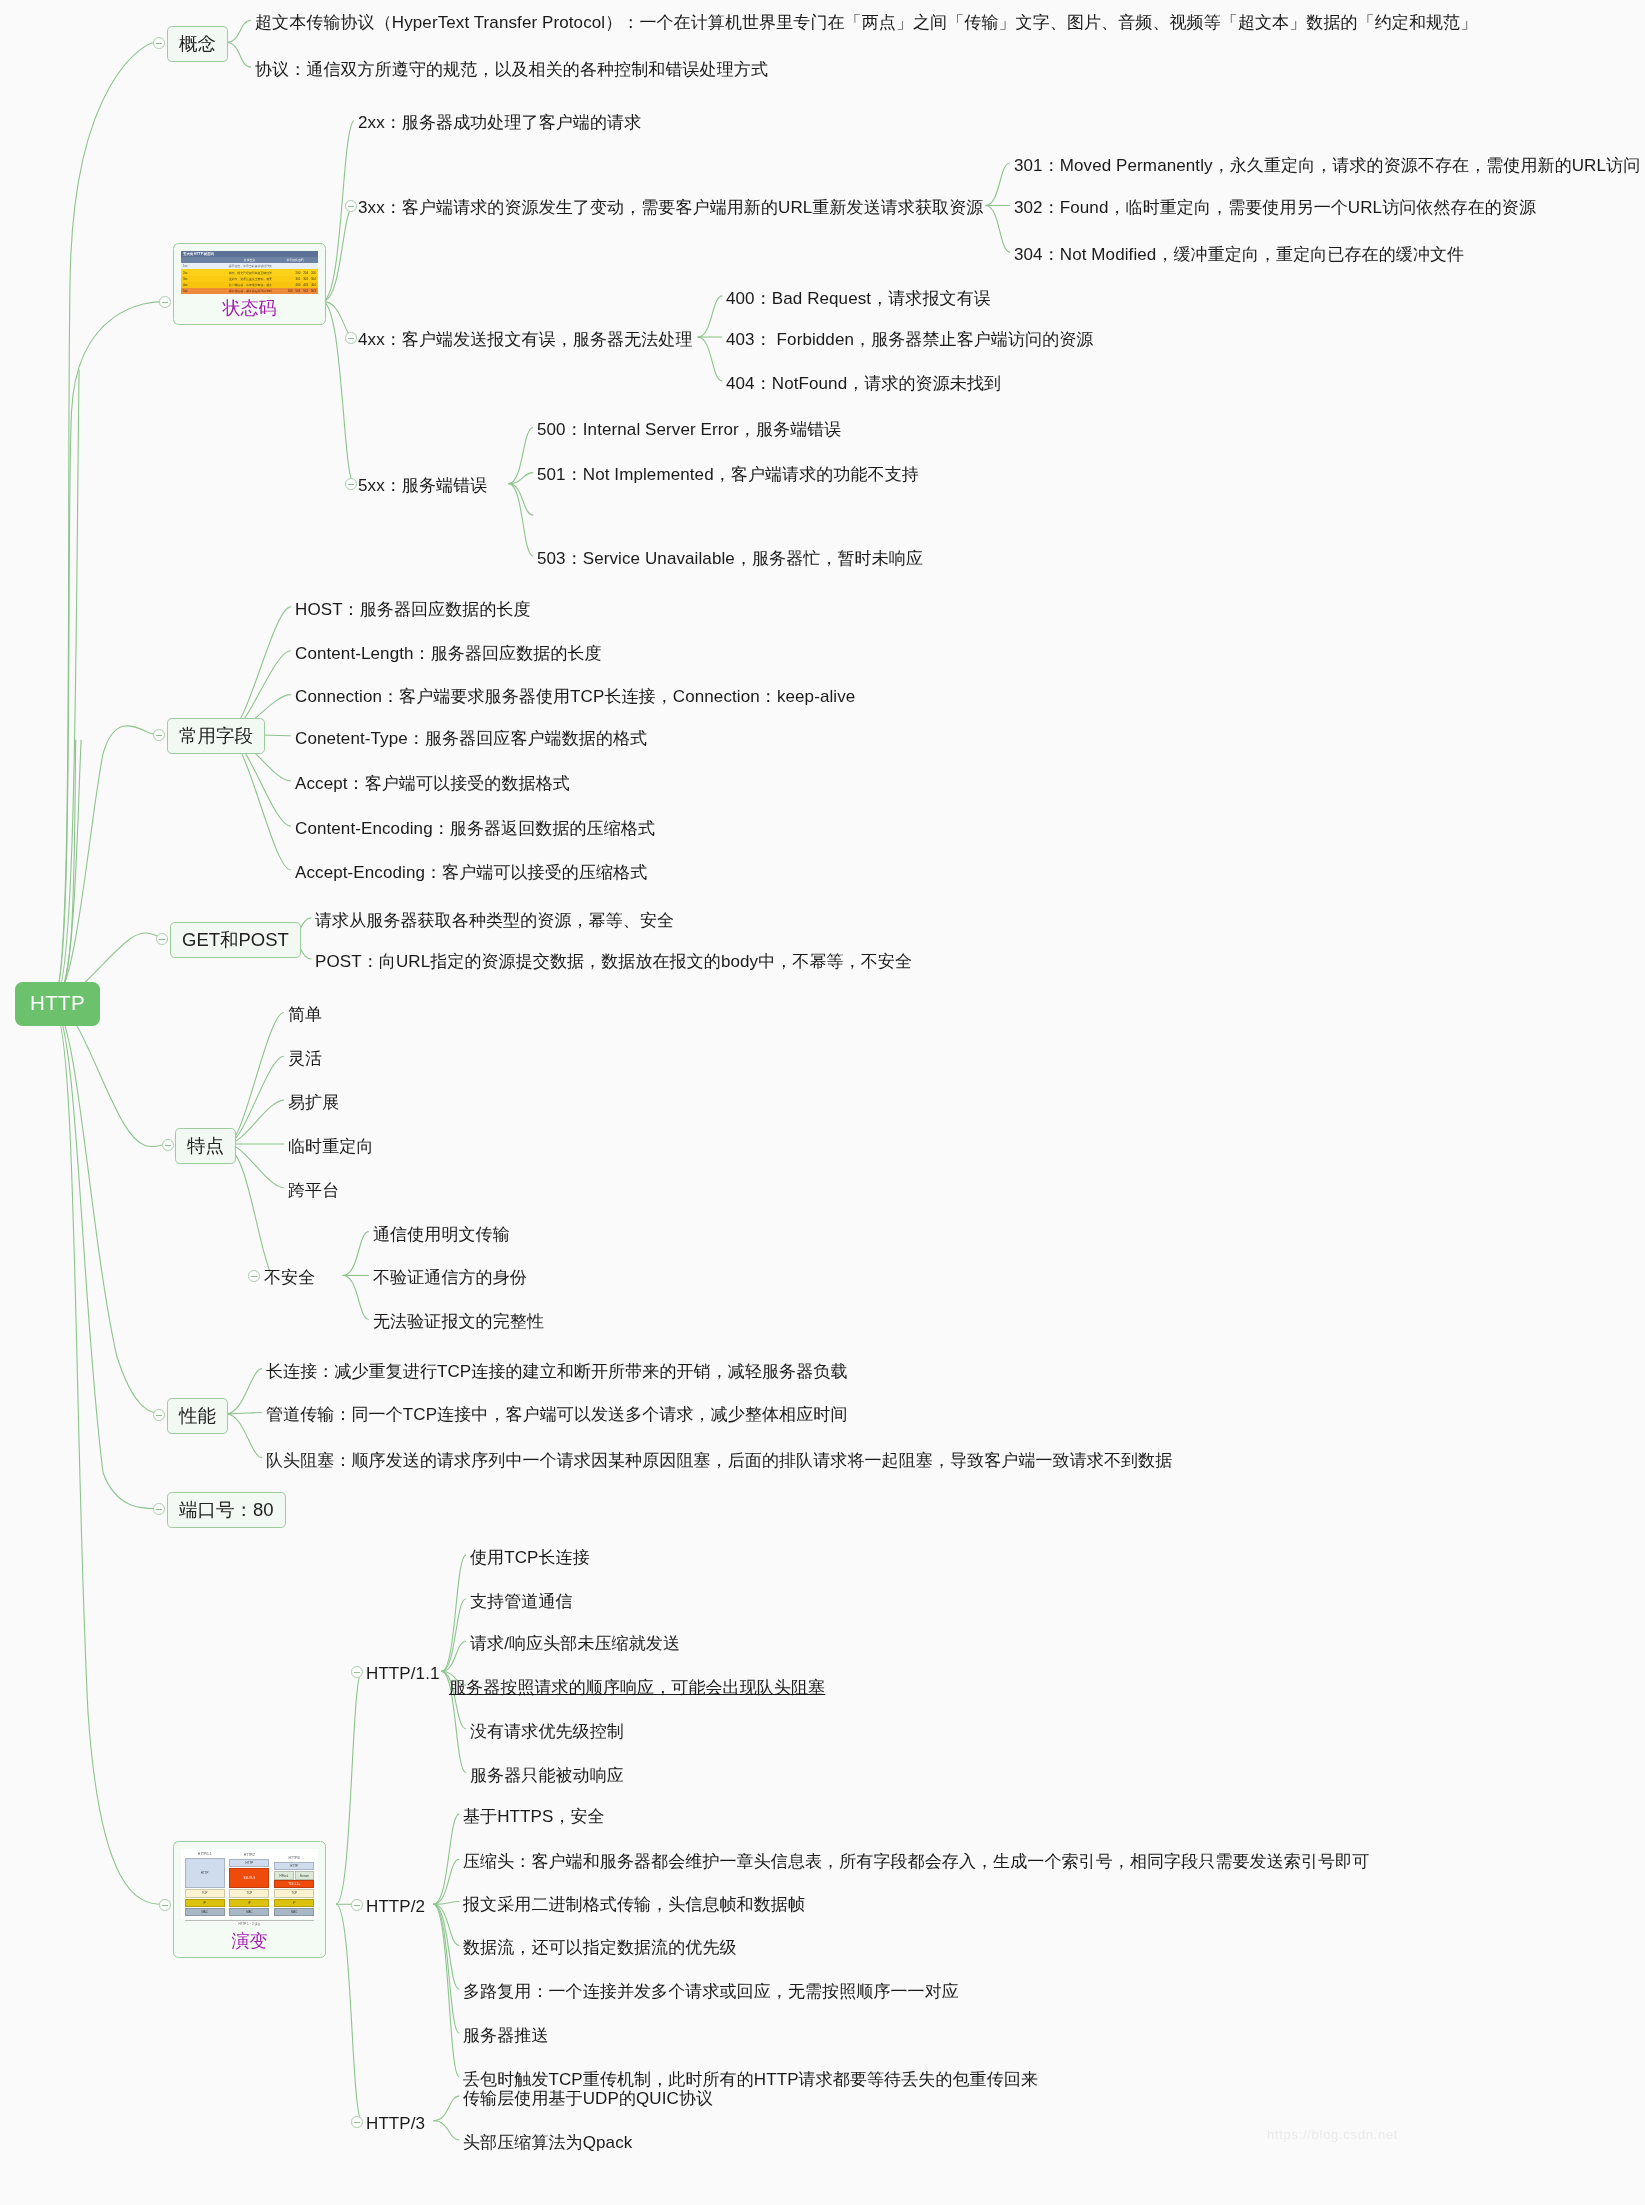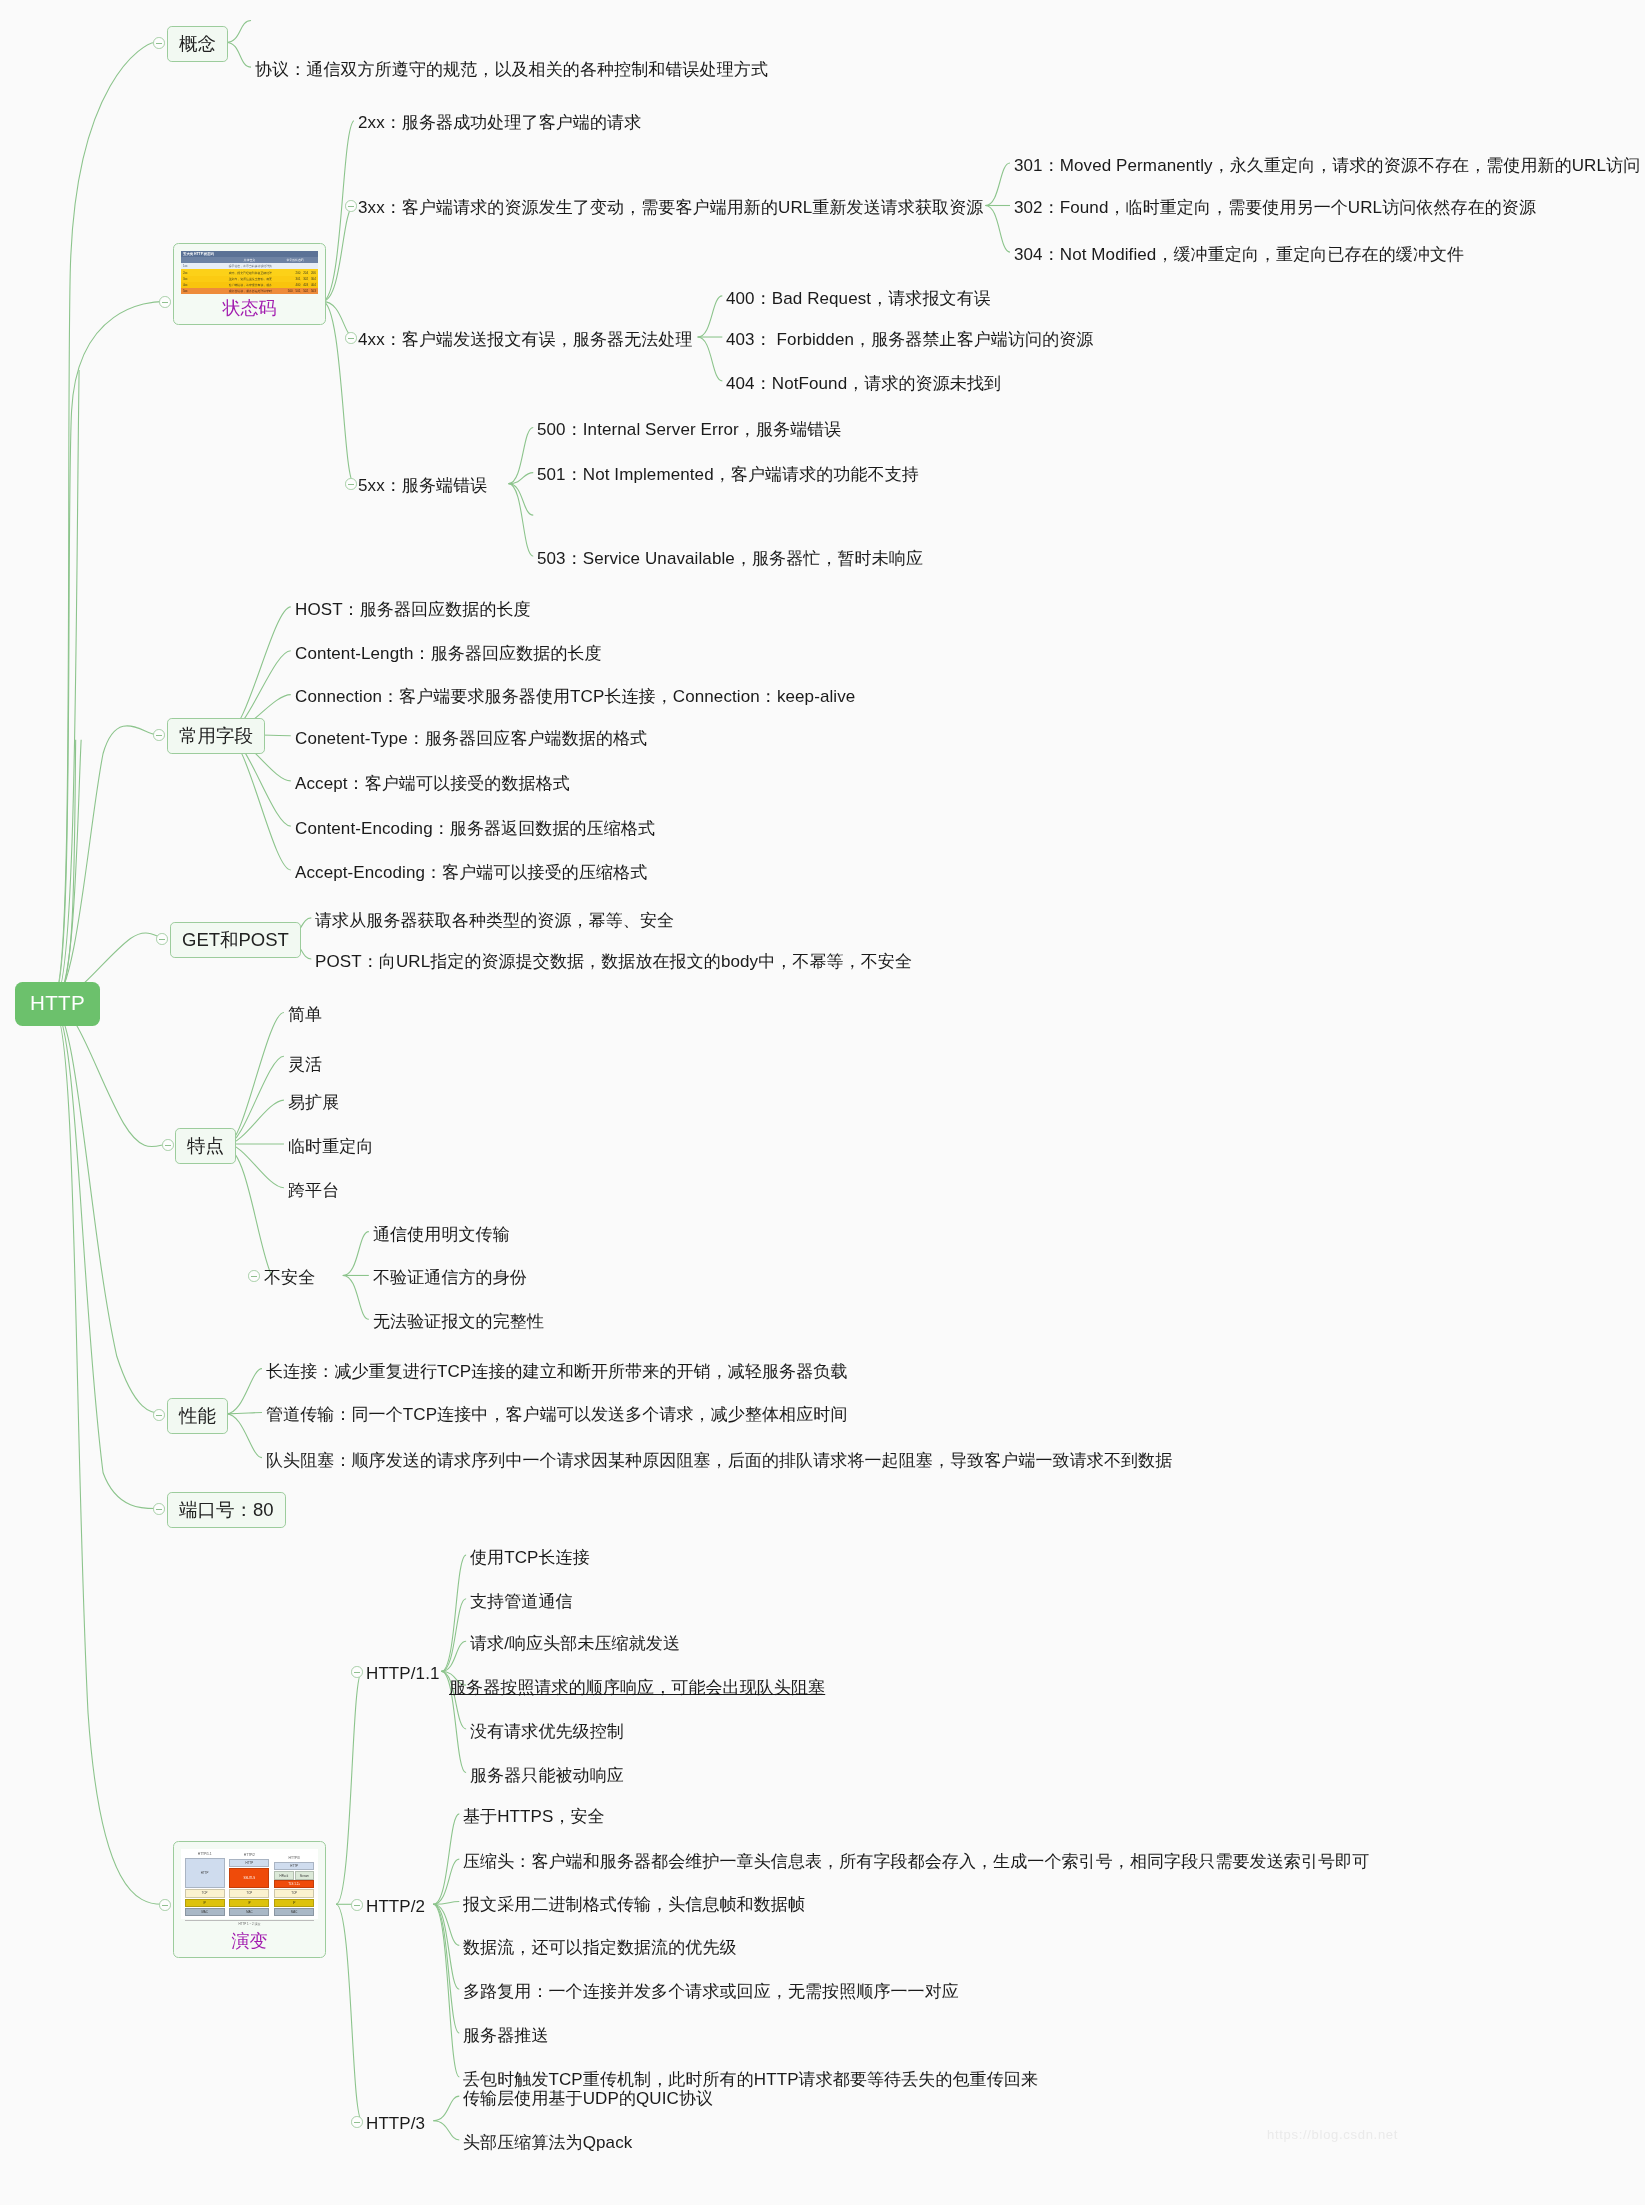--- a/index.html
+++ b/index.html
@@ -293,20 +293,23 @@
     <path d="M632,3096 C656,3096 654,3124 670,3124"></path>
   </svg>
 
   <div class="node boxed root" style="left:15px; top:982px;">
     <span>HTTP</span>
   </div>
 
   <div class="toggle" style="left:153px; top:37px;"></div>
   <div class="node boxed" style="left:167px; top:26px;">
     <span>概念</span>
+  </div>
+  <div class="node leaf" style="left:255px; top:12.3px;">
+    <span>超文本传输协议（HyperText Transfer Protocol）：一个在计算机世界里专门在「两点」之间「传输」文字、图片、音频、视频等「超文本」数据的「约定和规范」</span>
   </div>
   <div class="node leaf" style="left:255px; top:59px;">
     <span>协议：通信双方所遵守的规范，以及相关的各种控制和错误处理方式</span>
   </div>
 
   <div class="toggle" style="left:159px; top:296px;"></div>
   <div class="img-node" style="left:173px; top:243px; width:153px;">
     <table class="sc-table">
       <tbody>
           <tr>
@@ -430,21 +433,21 @@
     <span>POST：向URL指定的资源提交数据，数据放在报文的body中，不幂等，不安全</span>
   </div>
 
   <div class="toggle" style="left:162px; top:1139px;"></div>
   <div class="node boxed" style="left:175px; top:1128px;">
     <span>特点</span>
   </div>
   <div class="node leaf" style="left:288px; top:1004px;">
     <span>简单</span>
   </div>
-  <div class="node leaf" style="left:288px; top:1048px;margin-top:6px;">
+  <div class="node leaf" style="left:288px; top:1048px;">
     <span>灵活</span>
   </div>
   <div class="node leaf" style="left:288px; top:1092px;">
     <span>易扩展</span>
   </div>
   <div class="node leaf" style="left:288px; top:1136px;">
     <span>临时重定向</span>
   </div>
   <div class="node leaf" style="left:288px; top:1180px;">
     <span>跨平台</span>

